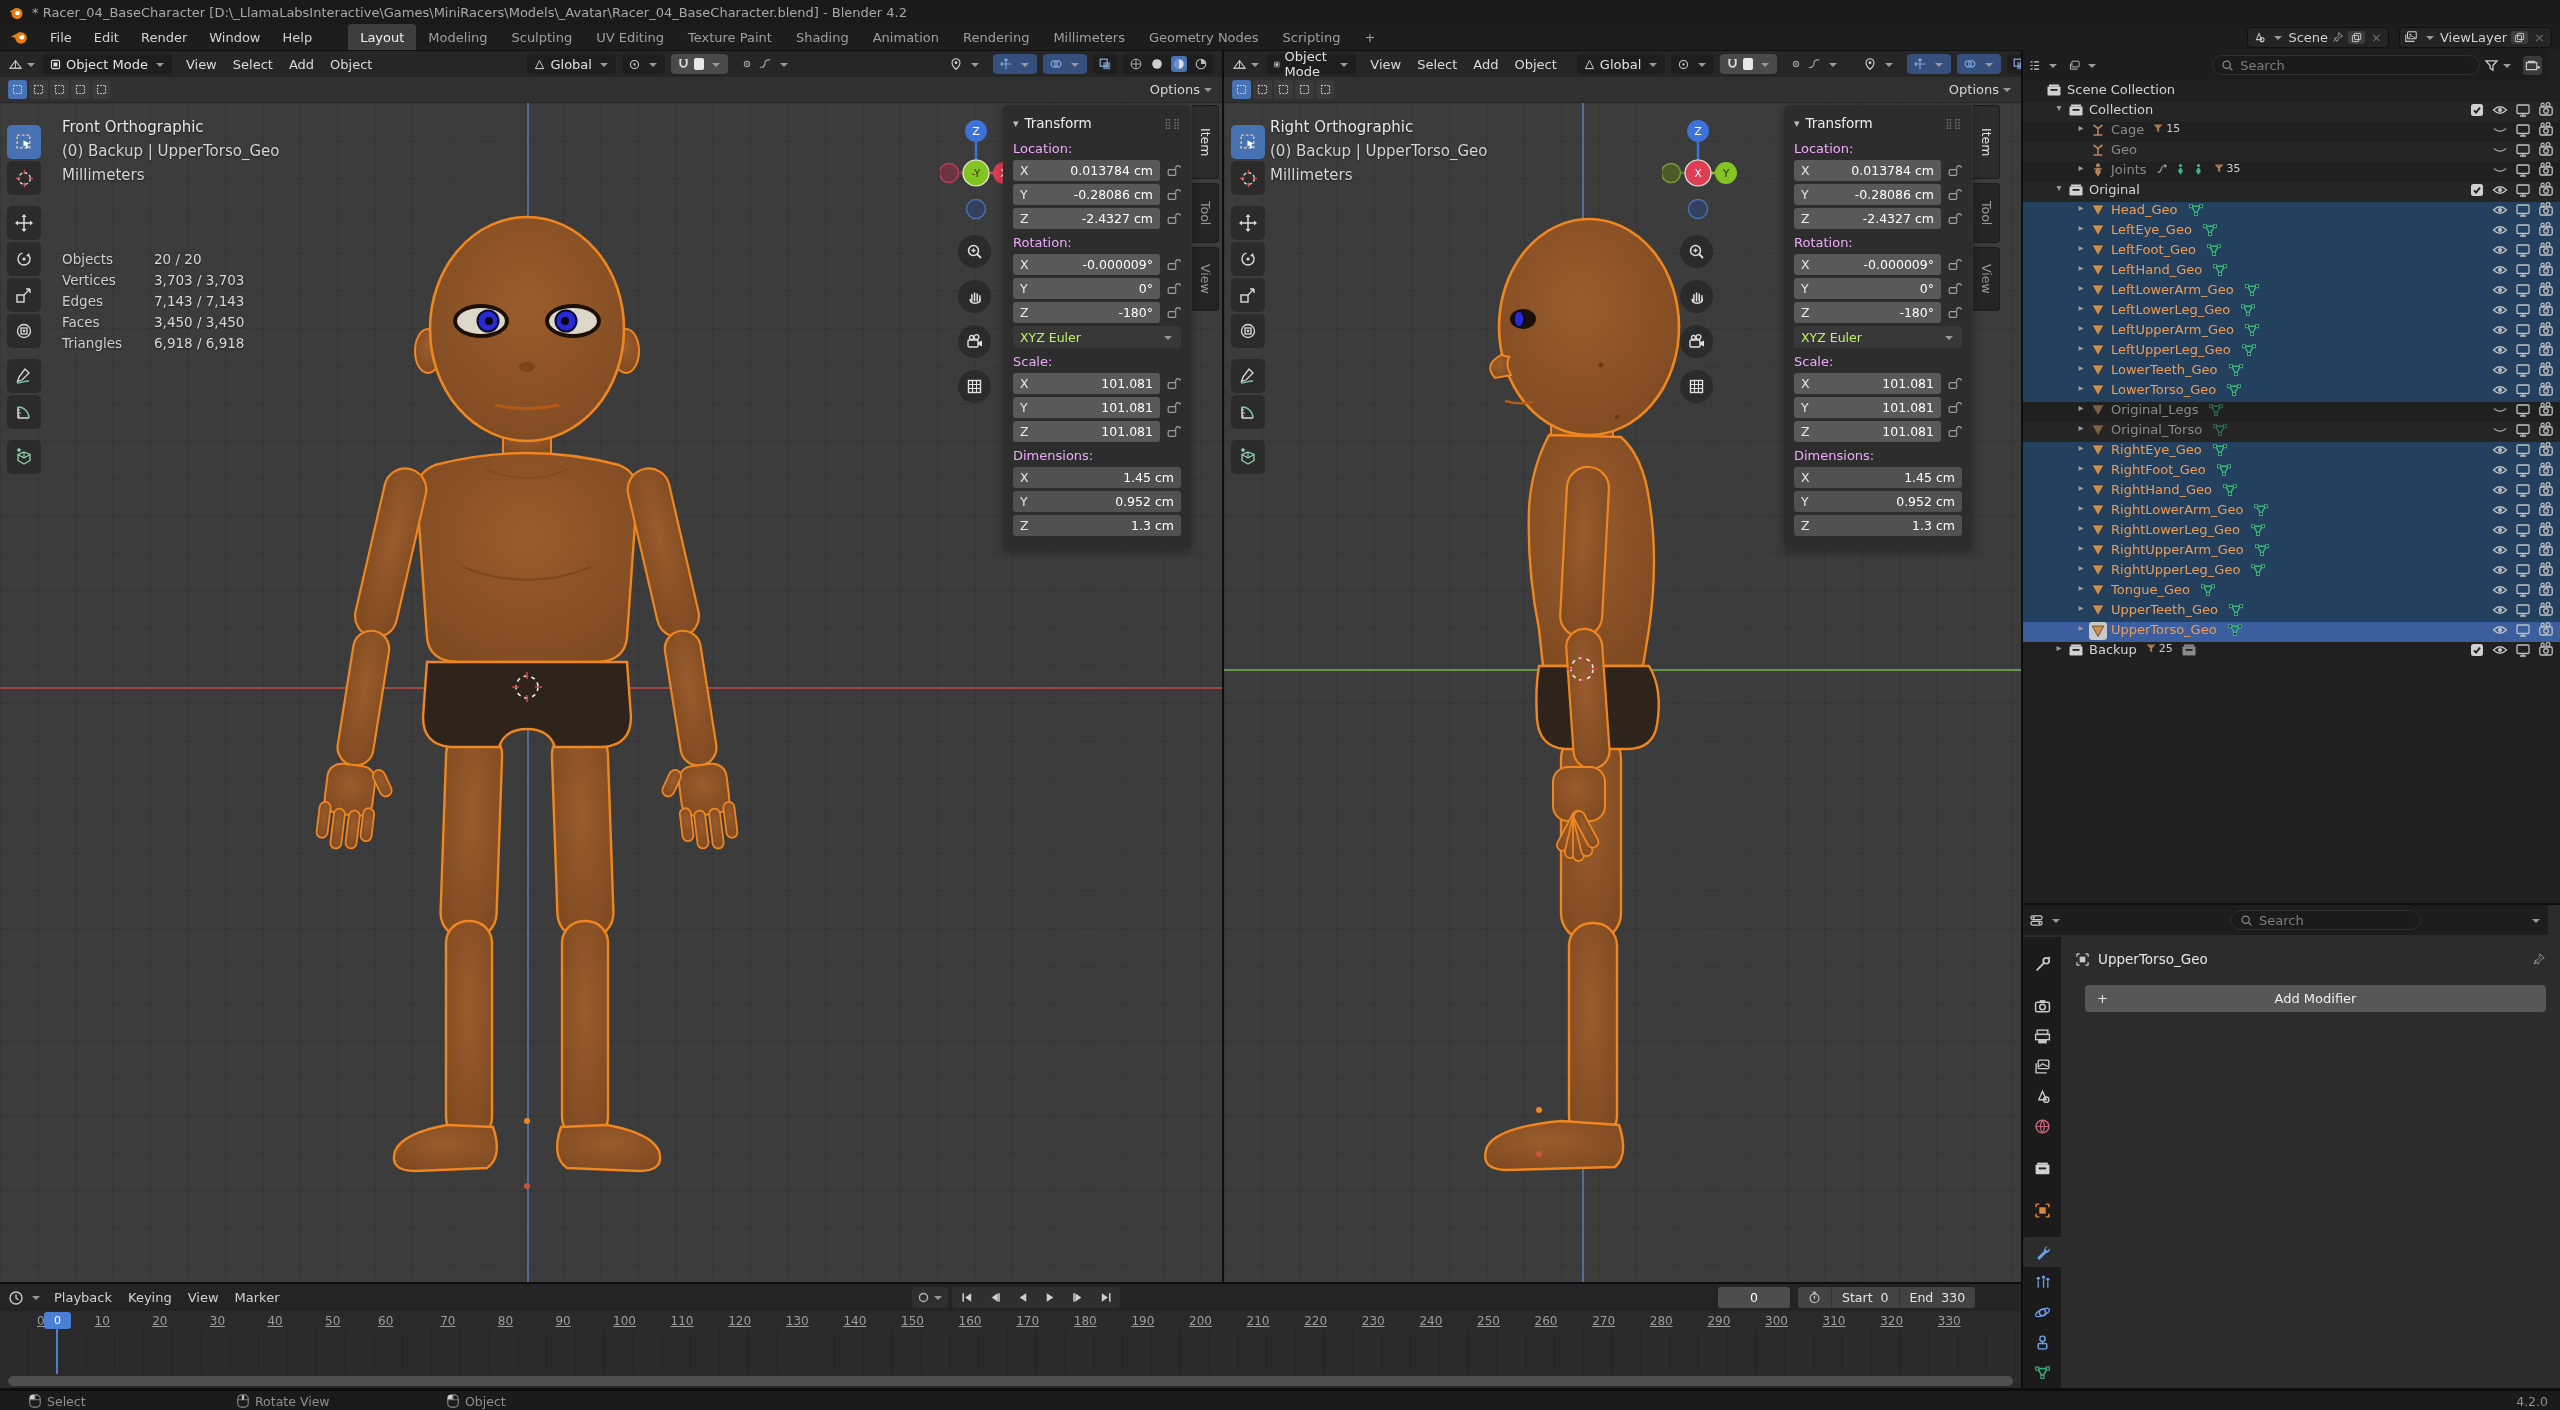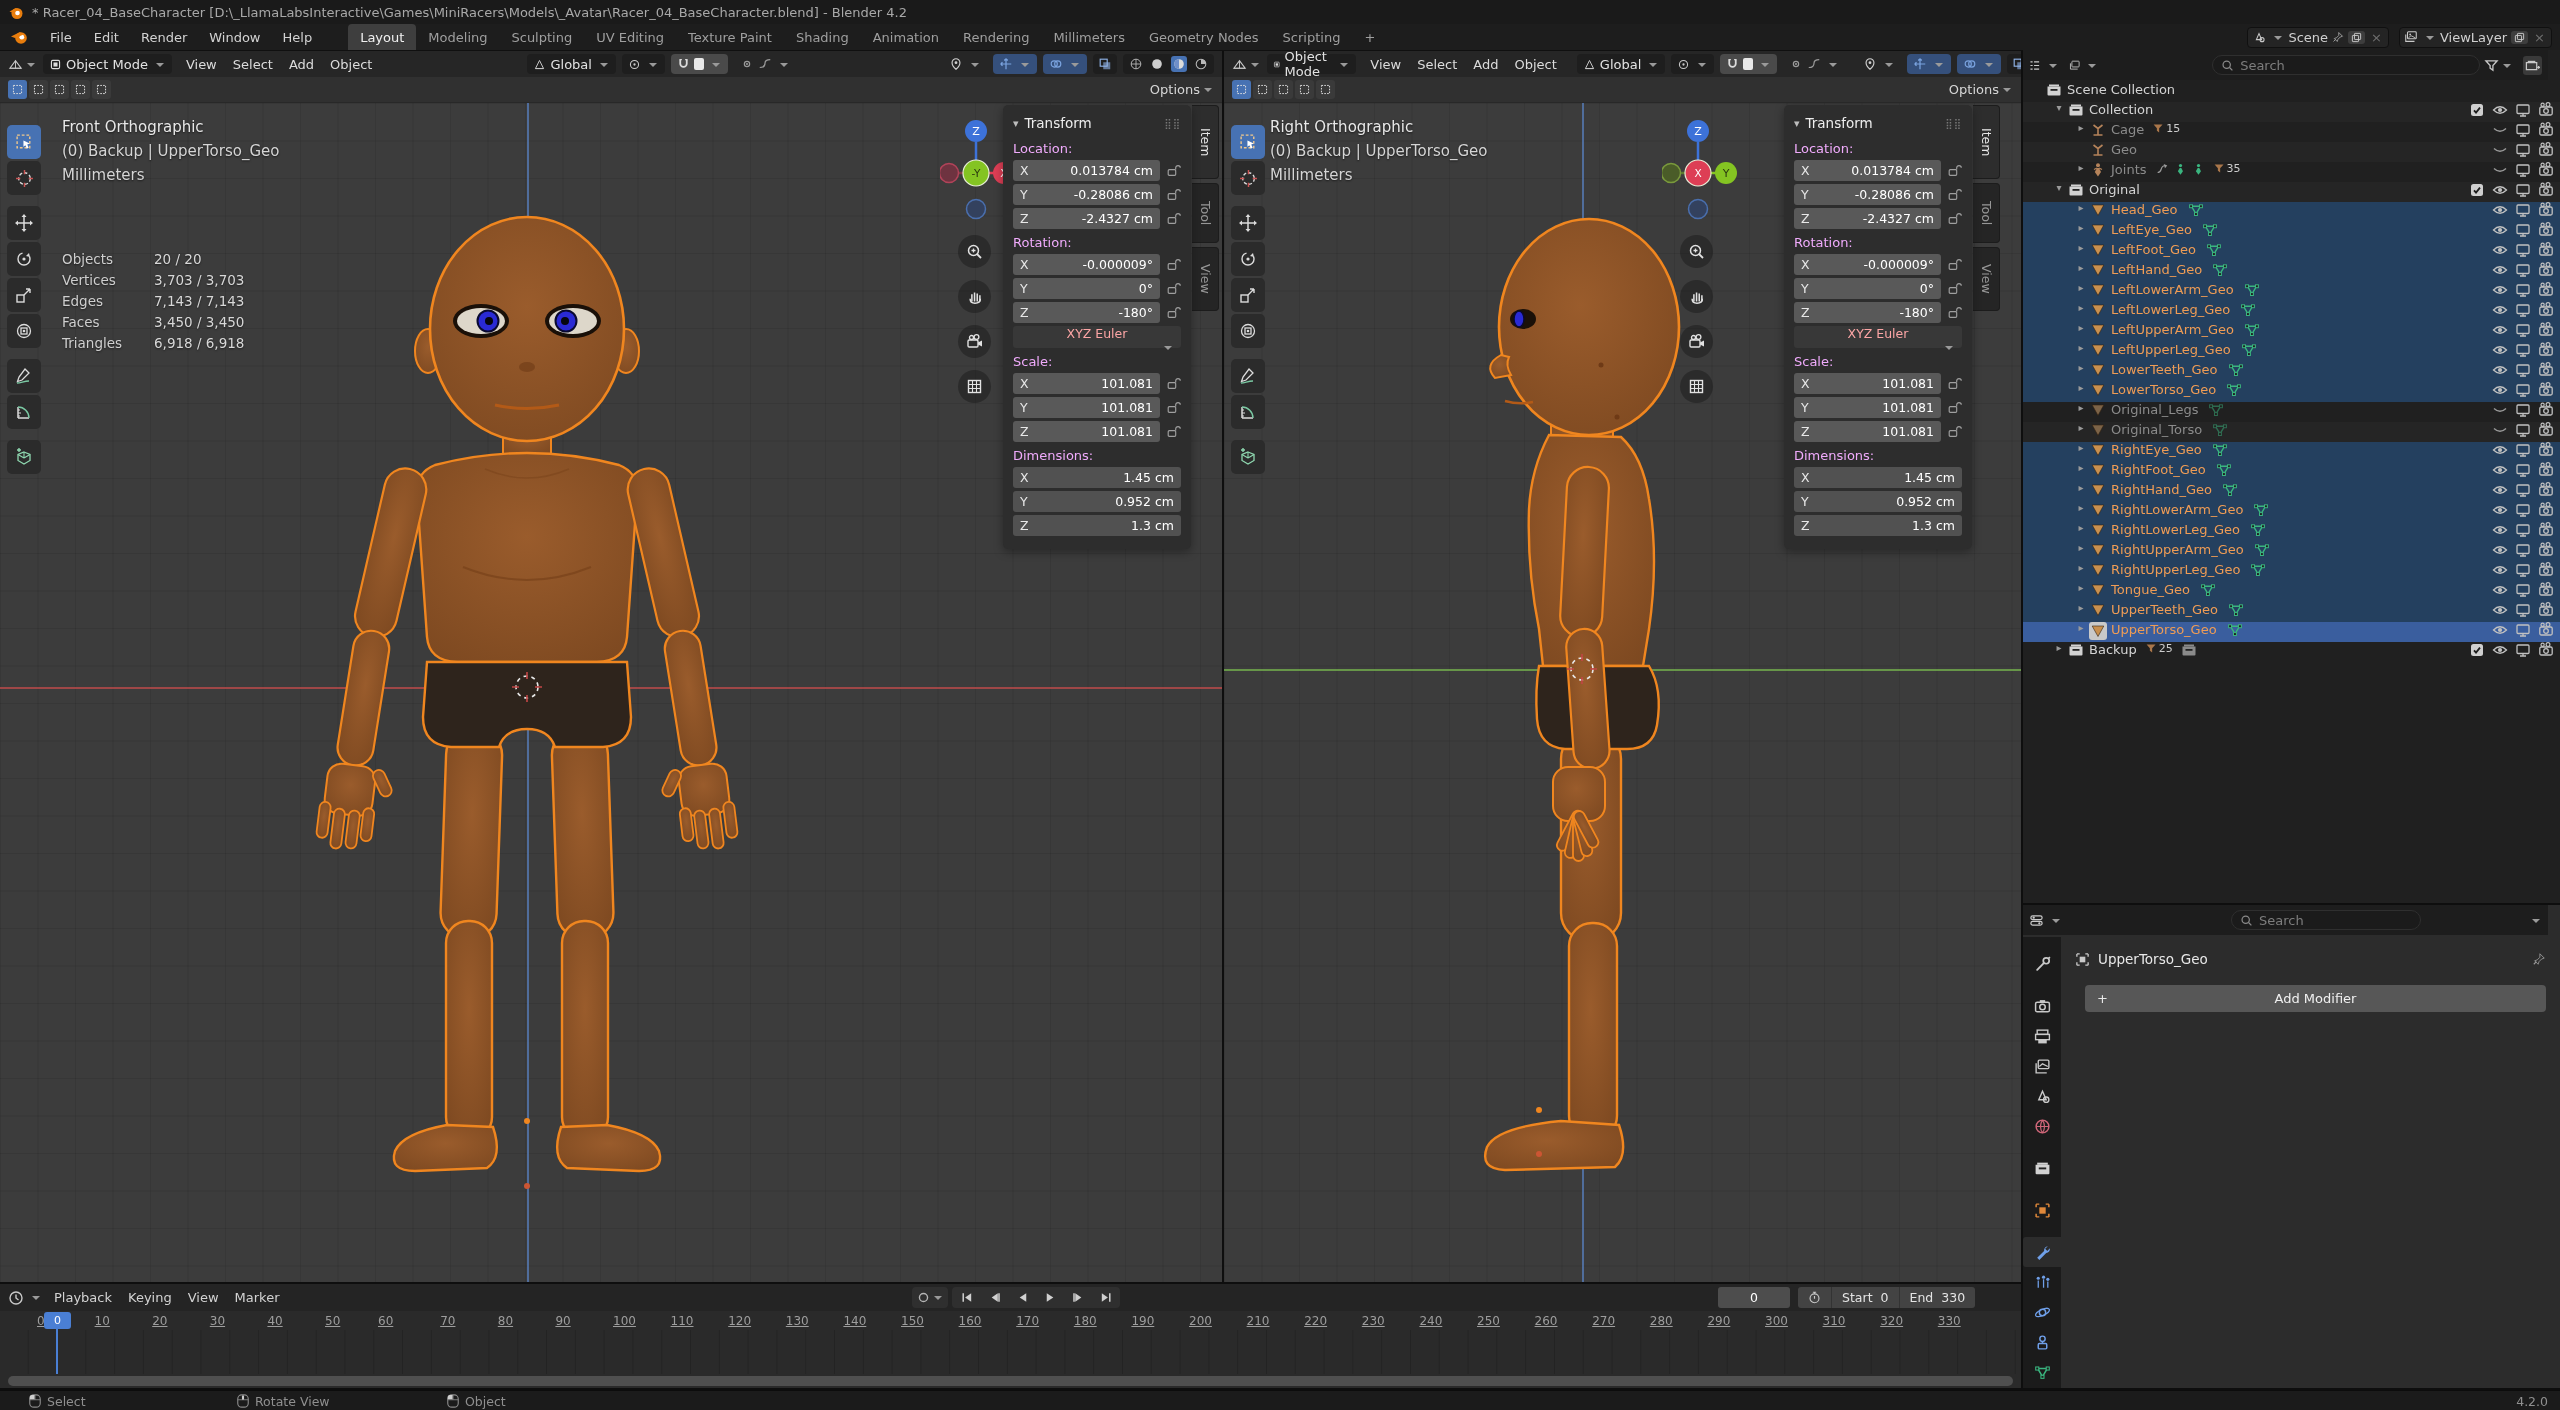--- a/index.html
+++ b/index.html
@@ -47,21 +47,21 @@
   .np{position:absolute;width:188px;background:#2d2d2d;border-radius:5px;padding:6px 10px 10px 10px;box-shadow:0 3px 10px rgba(0,0,0,.35);z-index:25;}
   .nph{display:flex;align-items:center;color:#eeeeee;font-size:13.5px;height:24px;}
   .nph .tw{color:#bdbdbd;margin-right:6px;font-size:11px;}
   .nph .grip{margin-left:auto;color:#777;letter-spacing:1px;font-size:10px;}
   .nplab{color:#f0abfc;font-size:13px;margin:6px 0 4px 0;}
   .nprow{display:flex;align-items:center;margin-bottom:3px;gap:6px;}
   .npf{display:flex;align-items:center;background:#595959;border-radius:3px;height:21px;flex:1;padding:0 7px;}
   .npf .npax{color:#e8e8e8;width:16px;font-size:12.5px;}
   .npf .npval{margin-left:auto;color:#ffffff;font-size:12.5px;}
   .nolock .npf{background:#515151;}
-  .npdd{display:flex;align-items:center;background:#383838;border-radius:3px;height:22px;margin:2px 0 4px 0;padding:0 7px;color:#fca5a5;font-size:12.5px;flex-direction:column;}
+  .npdd{display:flex;align-items:center;background:#383838;border-radius:3px;height:22px;margin:2px 0 4px 0;padding:0 7px;color:#bef264;font-size:12.5px;}
   .npdd .chev{margin-left:auto;}
   .nptabs{position:absolute;width:27px;display:flex;flex-direction:column;gap:4px;z-index:24;}
   .nptab{background:#252525;border:1px solid #1c1c1c;border-left:none;color:#969696;border-radius:0 4px 4px 0;
     writing-mode:vertical-rl;text-orientation:mixed;display:flex;align-items:center;justify-content:center;font-size:12.5px;}
   .nptab.active{background:#2d2d2d;color:#e8e8e8;}
   .gizmo{position:absolute;z-index:22;}
   .navb{position:absolute;display:flex;flex-direction:column;gap:12px;z-index:22;}
   .navbtn{width:33px;height:33px;border-radius:50%;background:rgba(30,30,30,.55);display:flex;align-items:center;justify-content:center;}
   .selmodes{display:flex;gap:2px;}
   .selmode{width:19px;height:19px;border-radius:3px;background:#3a3a3a;display:flex;align-items:center;justify-content:center;}

